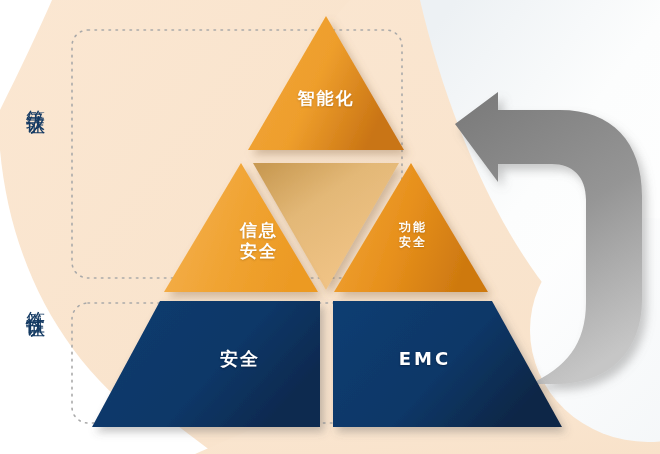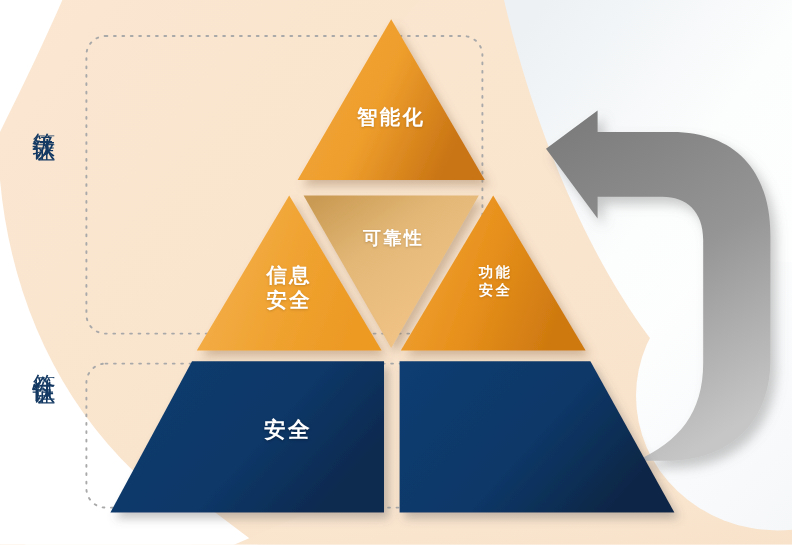--- a/index.html
+++ b/index.html
@@ -43,21 +43,21 @@
     font-weight: bold;
     text-align: center;
     line-height: 1.22;
     letter-spacing: 2px;
     white-space: pre-line;
     text-shadow: 0 1px 2px rgba(90,55,10,0.28);
     font-family: "DejaVu Sans", "Liberation Sans", sans-serif;
     pointer-events: none;
   }
   #t-apex      { left: 268px; top: 88px;  width: 116px; font-size: 17px; }
-  #t-left      { left: 186px; top: 220px; width: 110px; font-size: 17px; }
+  #t-left      { left: 204px; top: 220px; width: 110px; font-size: 17px; }
   #t-middle    { left: 276px; top: 189px; width: 104px; font-size: 15px; }
   #t-right     { left: 358px; top: 220px; width: 110px; font-size: 12px; }
   #t-safety    { left: 170px; top: 348px; width: 140px; font-size: 18px;
                  text-shadow: 0 1px 2px rgba(0,10,30,0.45); }
   #t-emc       { left: 345px; top: 348px; width: 160px; font-size: 18px;
                  letter-spacing: 3px;
                  text-shadow: 0 1px 2px rgba(0,10,30,0.45);
                  font-family: "DejaVu Sans", "Liberation Sans", sans-serif; }
 </style>
 </head>
@@ -193,25 +193,25 @@
     <g filter="url(#softShadowBlue)">
       <path d="M 333,301 L 492,301 L 562,427 L 333,427 Z" fill="url(#gNavyR)"></path>
     </g>
   </svg>
 
   <div class="shape-text" id="t-apex">智能化</div>
 
   <div class="shape-text" id="t-left">信息
 安全</div>
 
-  <div class="shape-text" id="t-middle">可靠性</div>
 
   <div class="shape-text" id="t-right">功能
 安全</div>
 
   <div class="shape-text" id="t-safety">安全</div>
 
+  <div class="shape-text" id="t-emc">EMC</div>
 
   <div class="vlabel" id="label-level">等级认证</div>
 
   <div class="vlabel" id="label-compliance">符合性认证</div>
 
 </div>
 
 </body></html>

